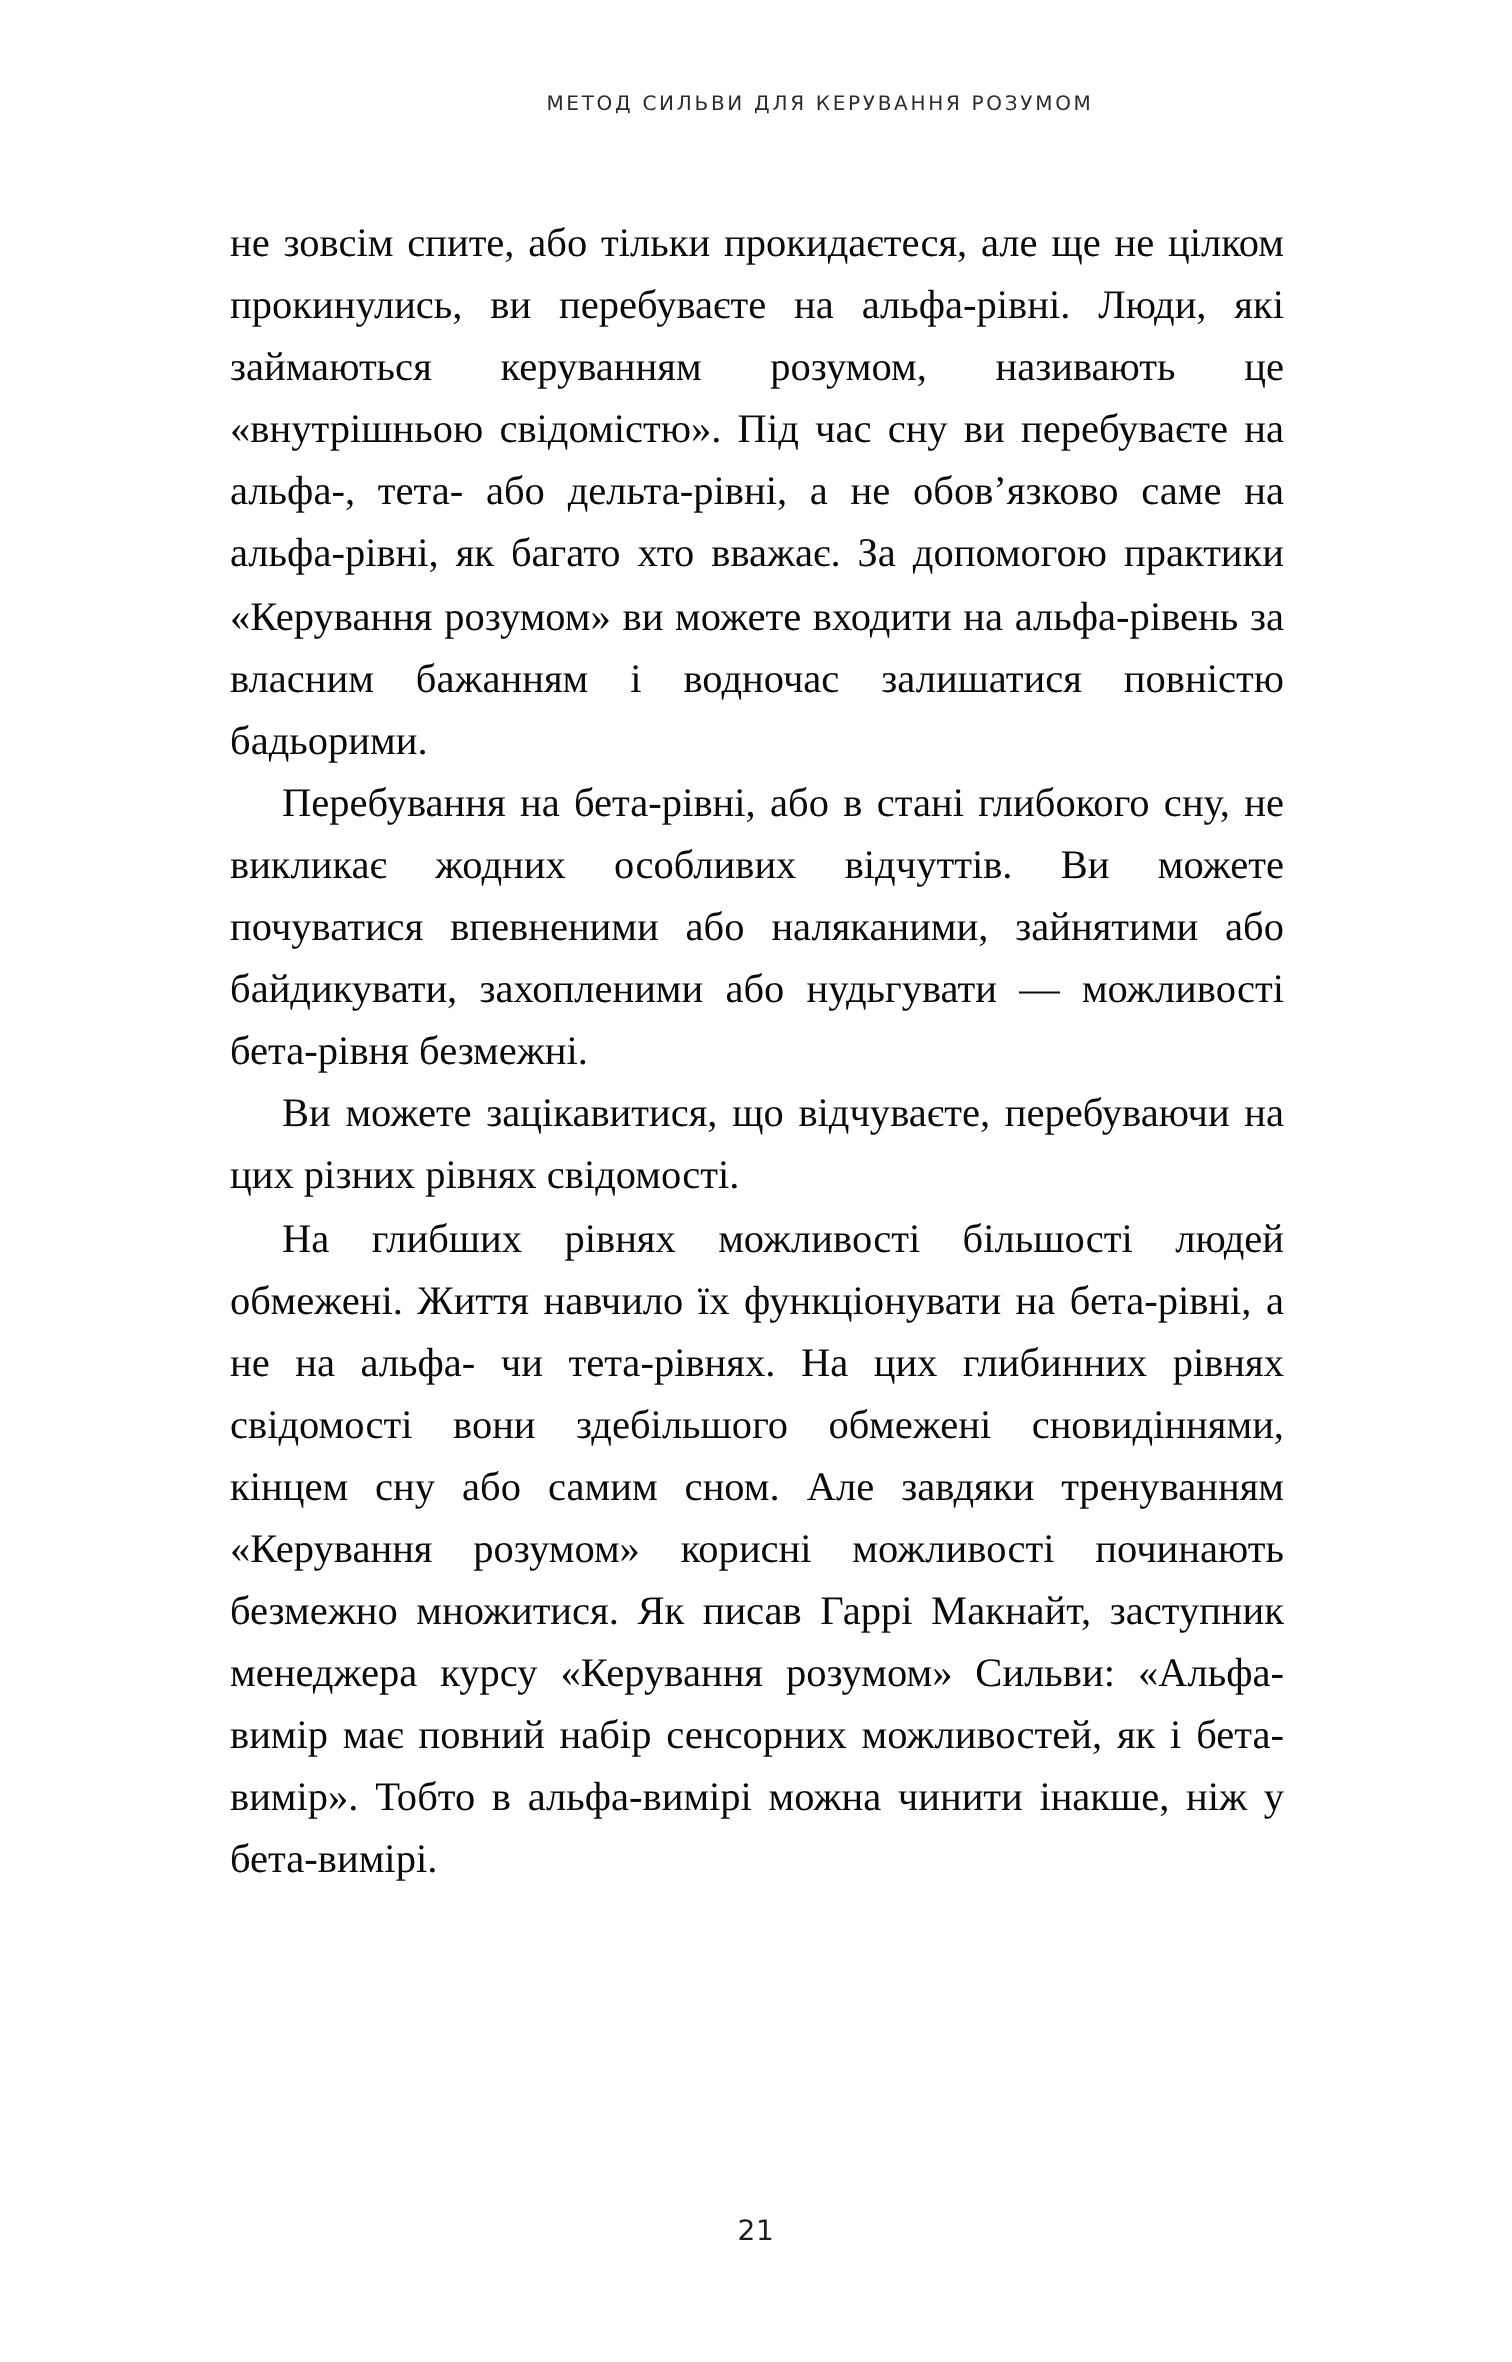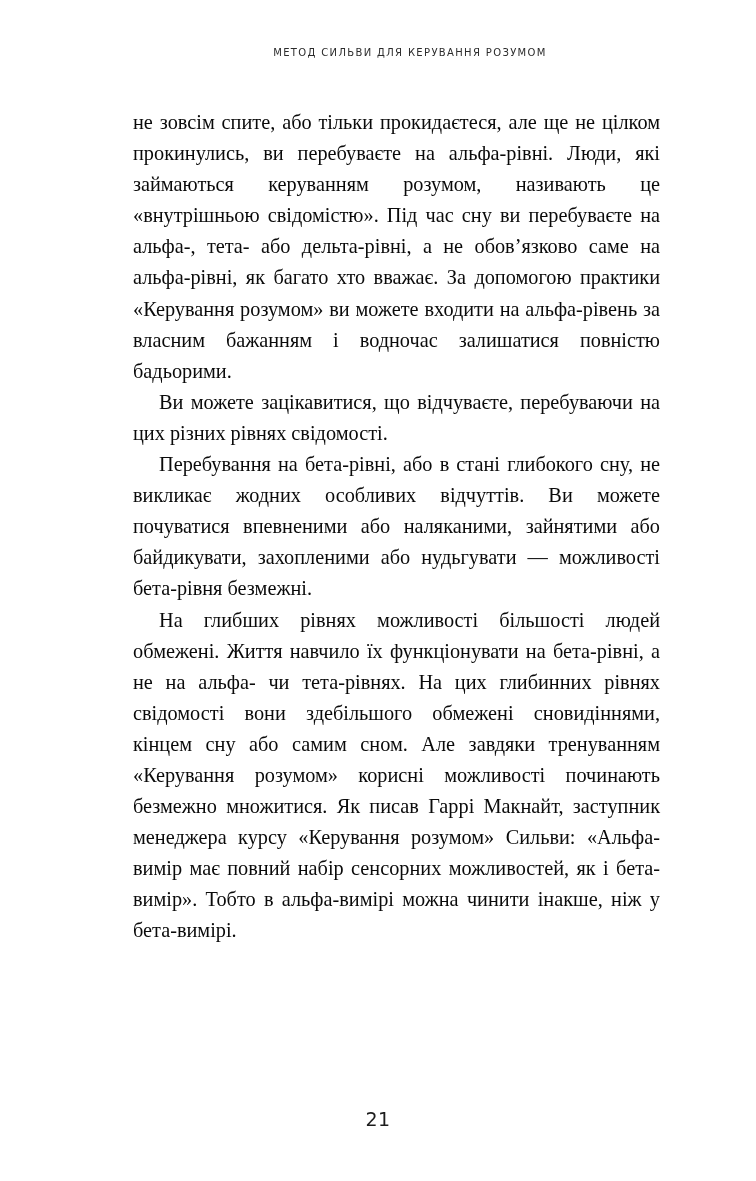--- a/index.html
+++ b/index.html
@@ -38,21 +38,21 @@
     letter-spacing: 1.35px;
     color: #2b2b2b;
     white-space: nowrap;
     margin-left: 32px;
   }
 
   
   .text-block {
     position: absolute;
     top: 107px;
-    left: 133px;
+    left: 115px;
     width: 527px;
   }
 
   .para {
     margin: 0;
     padding: 0;
     text-align: justify;
     text-justify: inter-word;
     font-size: 20.3px;
     line-height: 31.1px;
@@ -72,35 +72,35 @@
   }
 
   
   .folio {
     position: absolute;
     top: 1108px;
     left: 0;
     width: 756px;
     text-align: center;
     font-family: "DejaVu Sans", "Liberation Sans", sans-serif;
-    font-size: 19px;
+    font-size: 14px;
     font-weight: 400;
     color: #1c1c1c;
     letter-spacing: 0.4px;
   }
 </style>
 </head>
 <body>
 
 <div class="page">
 
   <div class="running-head">МЕТОД СИЛЬВИ ДЛЯ КЕРУВАННЯ РОЗУМОМ</div>
 
   <div class="text-block">
     <p class="para">не зовсім спите, або тільки прокидаєтеся, але ще не цілком прокинулись, ви перебуваєте на альфа-рівні. Люди, які займаються керуванням розумом, називають це «внутрішньою свідомістю». Під час сну ви перебуваєте на альфа-, тета- або дельта-рівні, а не обов’язково саме на альфа-рівні, як багато хто вважає. За допомогою практики «Керування розумом» ви можете входити на альфа-рівень за власним бажанням і водночас залишатися повністю бадьорими.</p>
+    <p class="para indented">Перебування на бета-рівні, або в стані глибокого сну, не викликає жодних особливих відчуттів. Ви можете почуватися впевненими або наляканими, зайнятими або байдикувати, захопленими або нудьгувати — можливості бета-рівня безмежні.</p>
     <p class="para indented">Ви можете зацікавитися, що відчуваєте, перебуваючи на цих різних рівнях свідомості.</p>
-    <p class="para indented">Перебування на бета-рівні, або в стані глибокого сну, не викликає жодних особливих відчуттів. Ви можете почуватися впевненими або наляканими, зайнятими або байдикувати, захопленими або нудьгувати — можливості бета-рівня безмежні.</p>
     <p class="para indented">На глибших рівнях можливості більшості людей обмежені. Життя навчило їх функціонувати на бета-рівні, а не на альфа- чи тета-рівнях. На цих глибинних рівнях свідомості вони здебільшого обмежені сновидіннями, кінцем сну або самим сном. Але завдяки тренуванням «Керування розумом» корисні можливості починають безмежно множитися. Як писав Гаррі Макнайт, заступник менеджера курсу «Керування розумом» Сильви: «Альфа-вимір має повний набір сенсорних можливостей, як і бета-вимір». Тобто в альфа-вимірі можна чинити інакше, ніж у бета-вимірі.</p>
   </div>
 
   <div class="folio">21</div>
 
 </div>
 
 </body></html>

